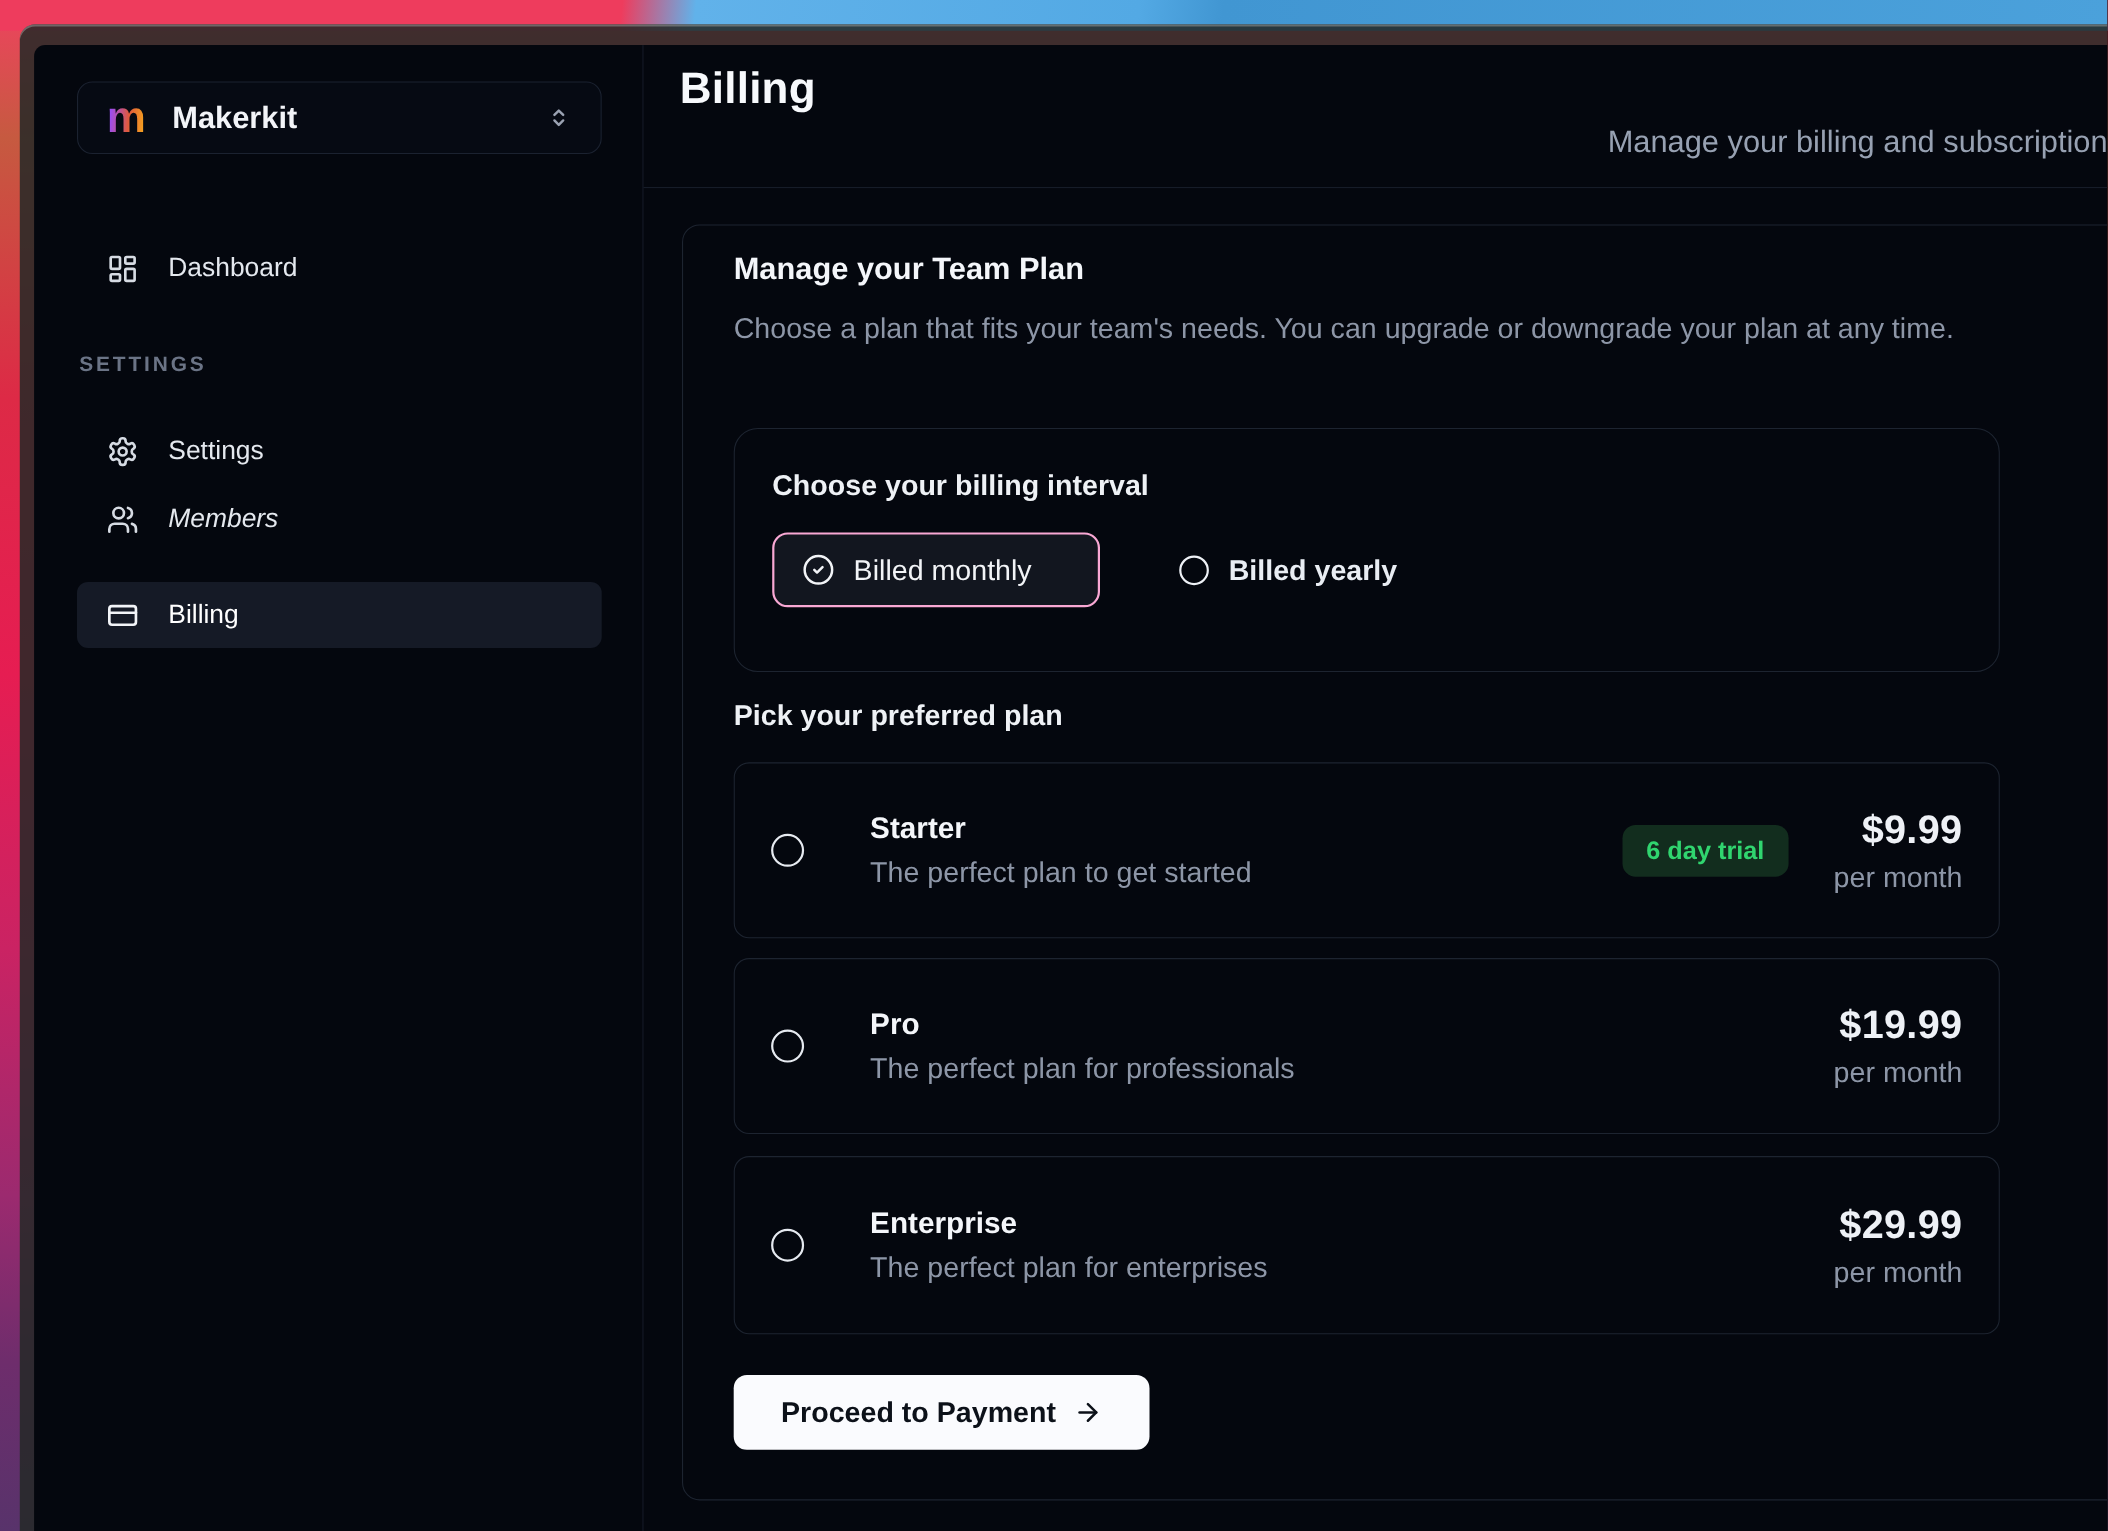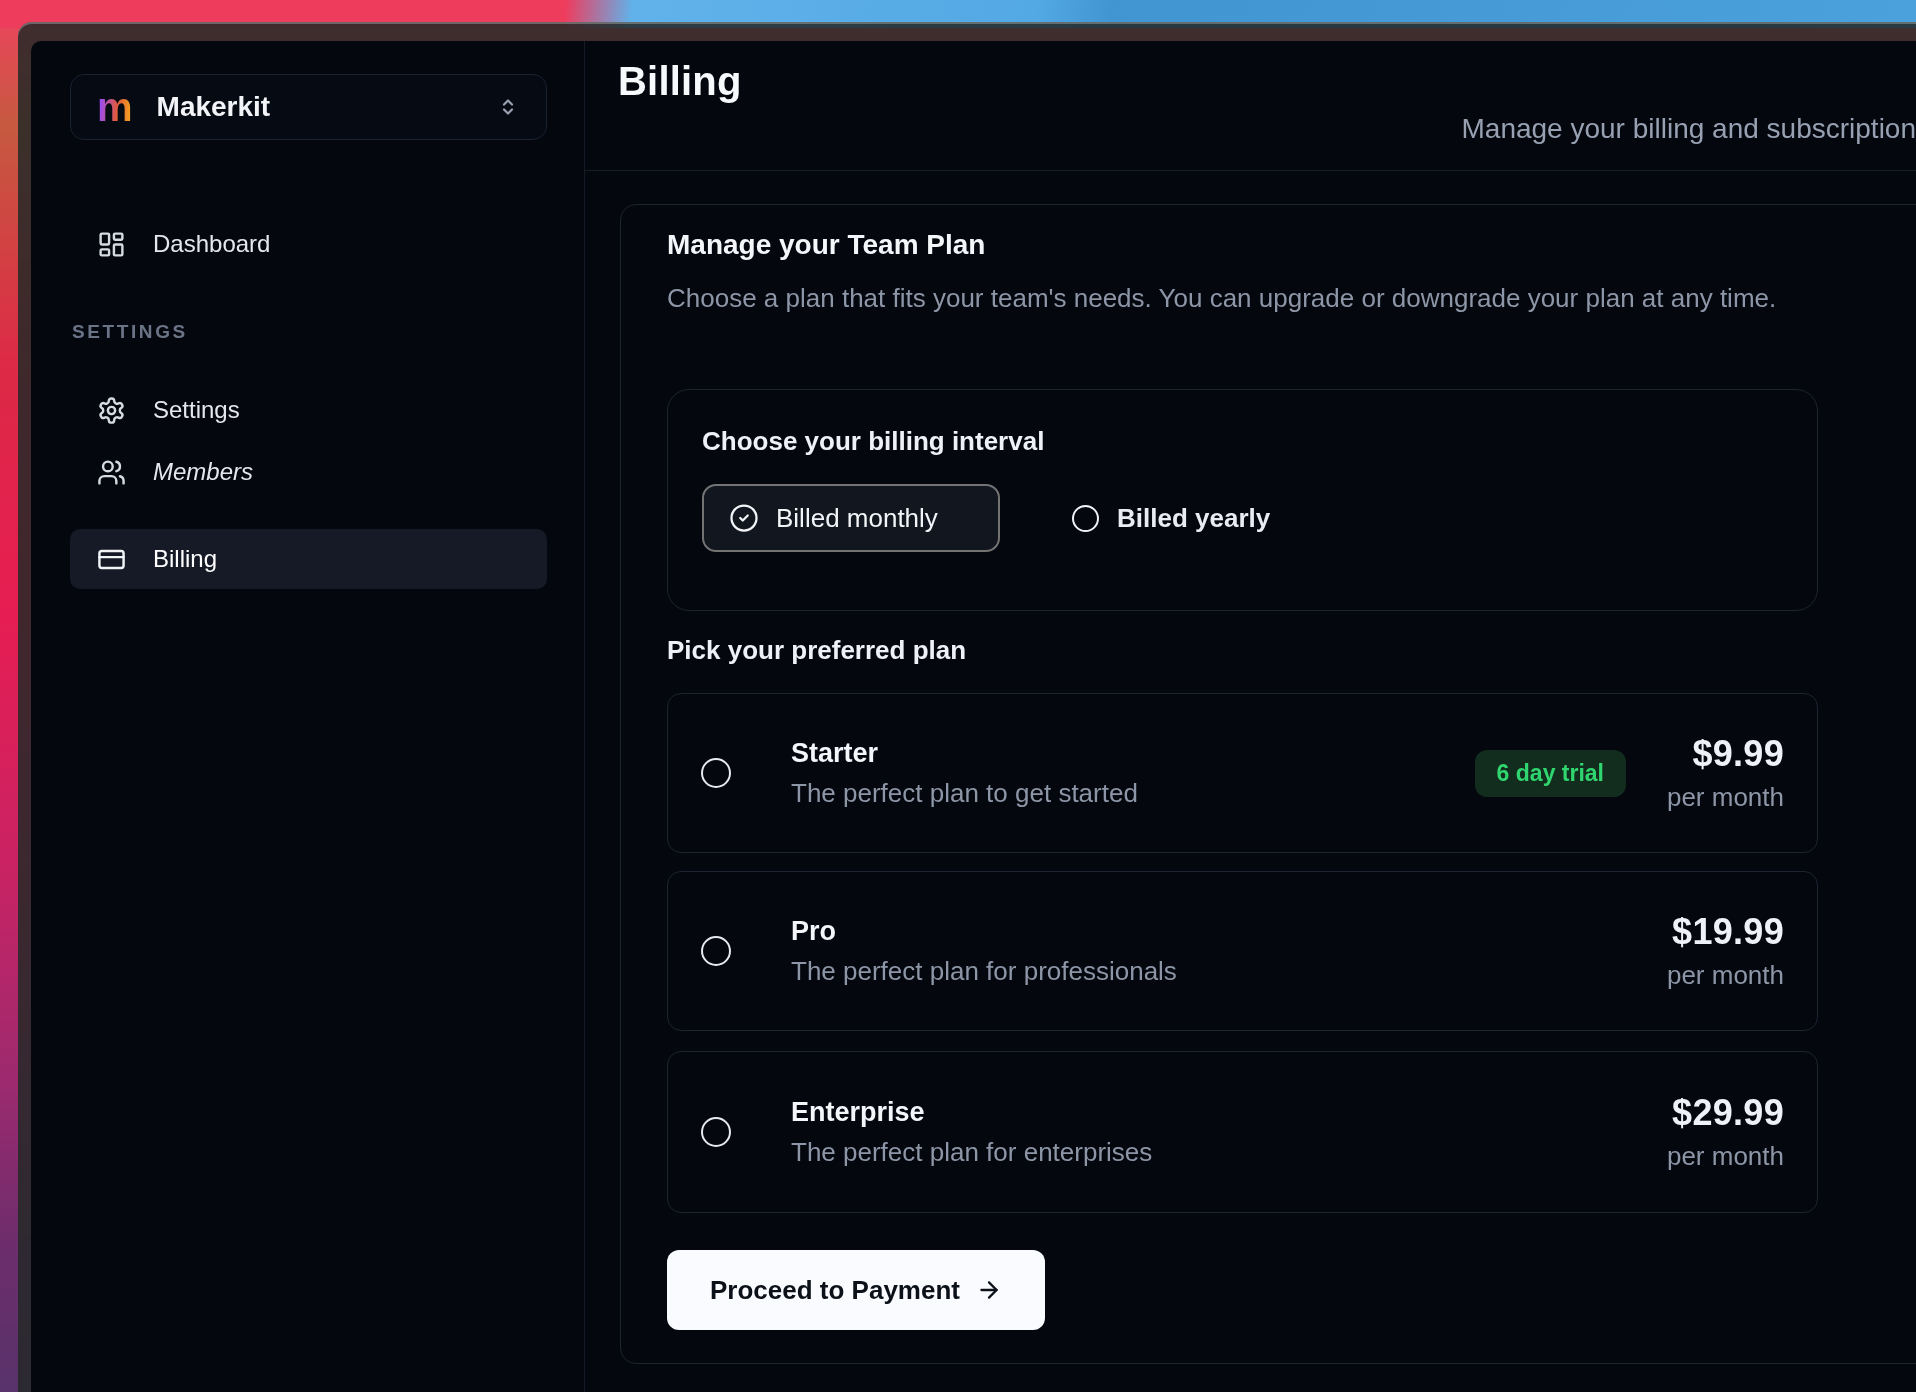--- a/index.html
+++ b/index.html
@@ -46,21 +46,21 @@
 
   .card{position:absolute;top:163px;left:35px;right:-40px;height:1160px;
     border:1px solid #1d2430;border-radius:16px;box-sizing:border-box;}
   .card-title{position:absolute;left:46px;top:24px;font-size:28px;font-weight:700;color:#f4f6fa;}
   .card-sub{position:absolute;left:46px;top:78px;font-size:26px;color:#8d96a7;}
 
   .interval{position:absolute;left:46px;top:184px;width:1151px;height:222px;
     border:1px solid #1d2430;border-radius:22px;box-sizing:border-box;padding:36px 34px 0;}
   .interval-label{font-size:26px;font-weight:600;color:#eef1f5;}
   .interval-options{display:flex;align-items:center;margin-top:27px;}
-  .pill{width:298px;height:68px;border:2px solid #737373;border-radius:14px;background:#12161f;
+  .pill{width:298px;height:68px;border:2px solid #f9a8d4;border-radius:14px;background:#12161f;
     display:flex;align-items:center;gap:17px;padding:0 25px;box-sizing:border-box;cursor:pointer;}
   .pill .cico{display:flex;color:#f2f4f7;}
   .pill-label{font-size:26px;color:#f2f4f7;}
   .yearly{display:flex;align-items:center;gap:18px;margin-left:72px;cursor:pointer;font-weight:bold;}
   .radio{width:27px;height:27px;border:2.5px solid #eef1f6;border-radius:50%;box-sizing:border-box;flex:0 0 auto;}
   .yearly-label{font-size:26px;color:#e9edf3;}
 
   .plans-label{position:absolute;left:46px;top:430px;font-size:26px;font-weight:600;color:#eef1f5;}
   .plan{position:absolute;left:46px;width:1151px;height:160px;border:1px solid #1d2430;
     border-radius:14px;box-sizing:border-box;display:flex;align-items:center;
@@ -70,21 +70,21 @@
   .plan-text{margin-left:36px;display:flex;flex-direction:column;gap:9px;}
   .plan-name{font-size:27px;font-weight:700;color:#f4f6fa;}
   .plan-desc{font-size:26px;color:#8d96a7;}
   .plan-right{margin-left:auto;display:flex;align-items:center;gap:40px;}
   .badge{background:#122d1e;color:#30d56f;font-size:23px;font-weight:700;
     padding:10px 22px;border-radius:12px;}
   .price-col{display:flex;flex-direction:column;align-items:flex-end;gap:7px;min-width:118px;}
   .price{font-size:36px;font-weight:700;color:#eef1f6;letter-spacing:0.3px;}
   .period{font-size:26px;color:#8d96a7;}
 
-  .cta{position:absolute;left:46px;top:1045px;width:378px;height:80px;border:none;
+  .cta{position:absolute;left:46px;top:1045px;width:378px;height:68px;border:none;
     background:#fafbfe;border-radius:12px;display:flex;align-items:center;justify-content:center;
     gap:16px;font-family:inherit;font-size:26px;font-weight:600;color:#0c1119;cursor:pointer;}
   .cta .aico{display:flex;color:#0c1119;}
   svg{display:block;}
 </style>
 </head>
 <body>
 
 <div class="stage">
   <div class="wp-top"></div>

